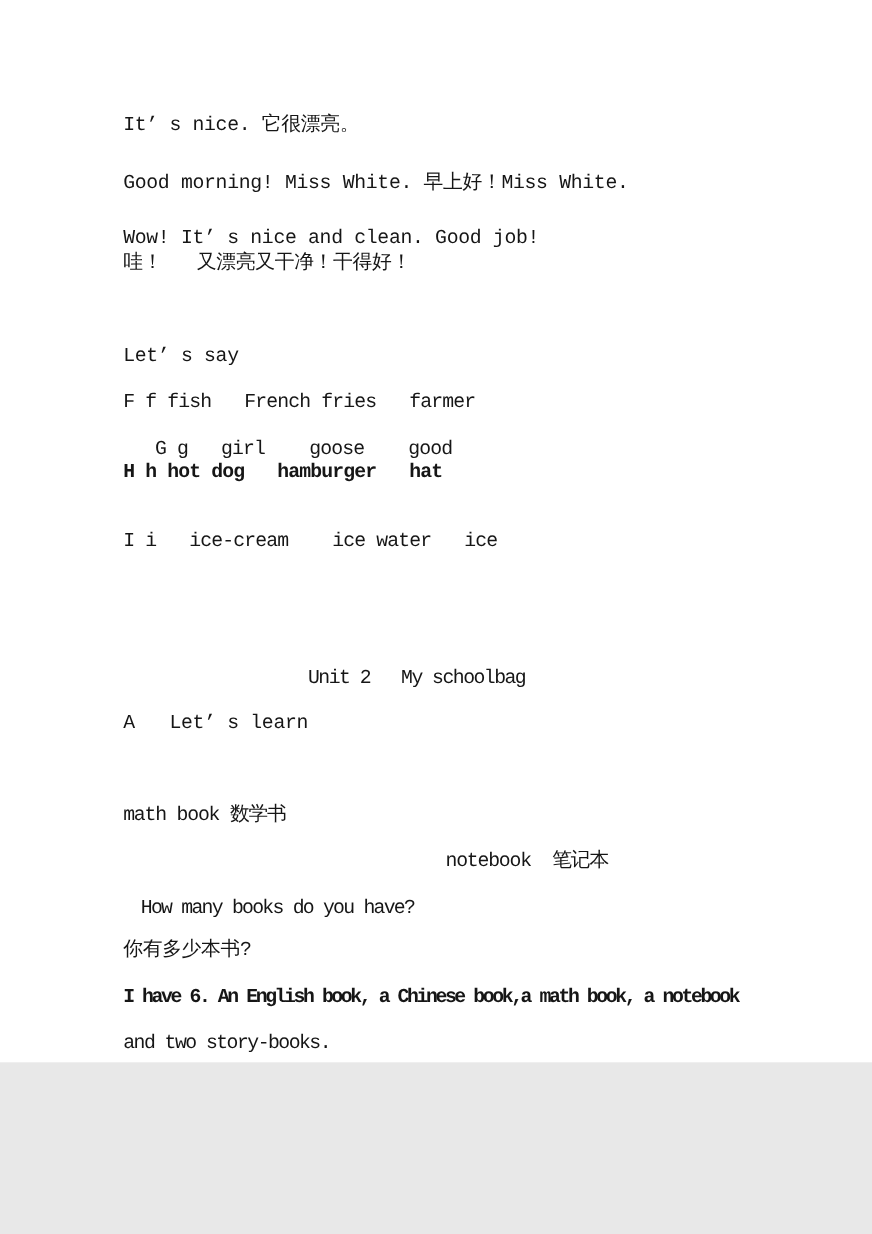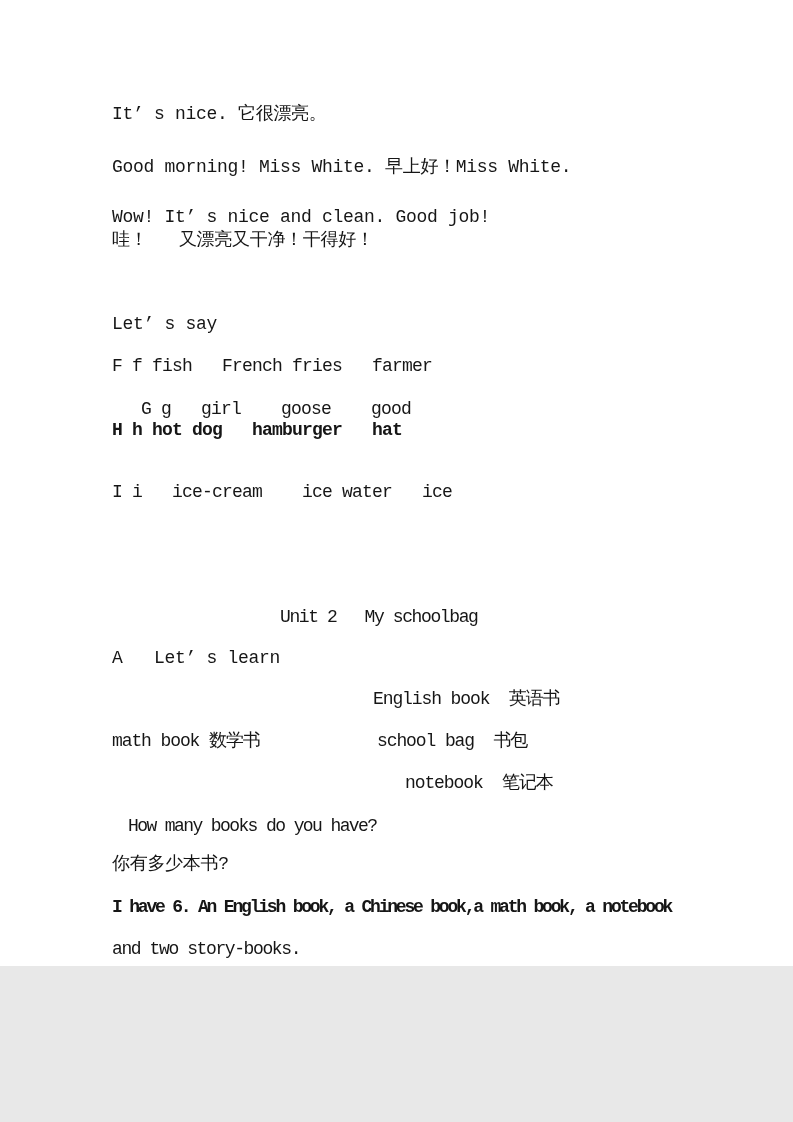--- a/index.html
+++ b/index.html
@@ -65,25 +65,23 @@
       <div class="line" style="top: 480px;">
         <span class="seg" style="left: 112px; letter-spacing: -0.8px;">I i   ice-cream    ice water   ice</span>
       </div>
       <div class="line" style="top: 605px;">
         <span class="seg" style="left: 280px; letter-spacing: -1.4px;">Unit 2   My schoolbag</span>
       </div>
       <div class="line" style="top: 646px;">
         <span class="seg" style="left: 112px;">A   Let’ s learn</span>
       </div>
       <div class="line" style="top: 687px;">
-        <span class="seg" style="left: 373px; letter-spacing: -1.1px;">English book  英语书</span>
       </div>
       <div class="line" style="top: 729px;">
         <span class="seg" style="left: 112px; letter-spacing: -1.1px;">math book 数学书</span>
-        <span class="seg" style="left: 377px; letter-spacing: -1.1px;">school bag  书包</span>
       </div>
       <div class="line" style="top: 771px;">
         <span class="seg" style="left: 405px; letter-spacing: -1.1px;">notebook  笔记本</span>
       </div>
       <div class="line" style="top: 814px; margin-left: 16px;">
         <span class="seg" style="left: 112px; letter-spacing: -1.6px;">How many books do you have?</span>
       </div>
       <div class="line" style="top: 852px;">
         <span class="seg" style="left: 112px;">你有多少本书?</span>
       </div>

